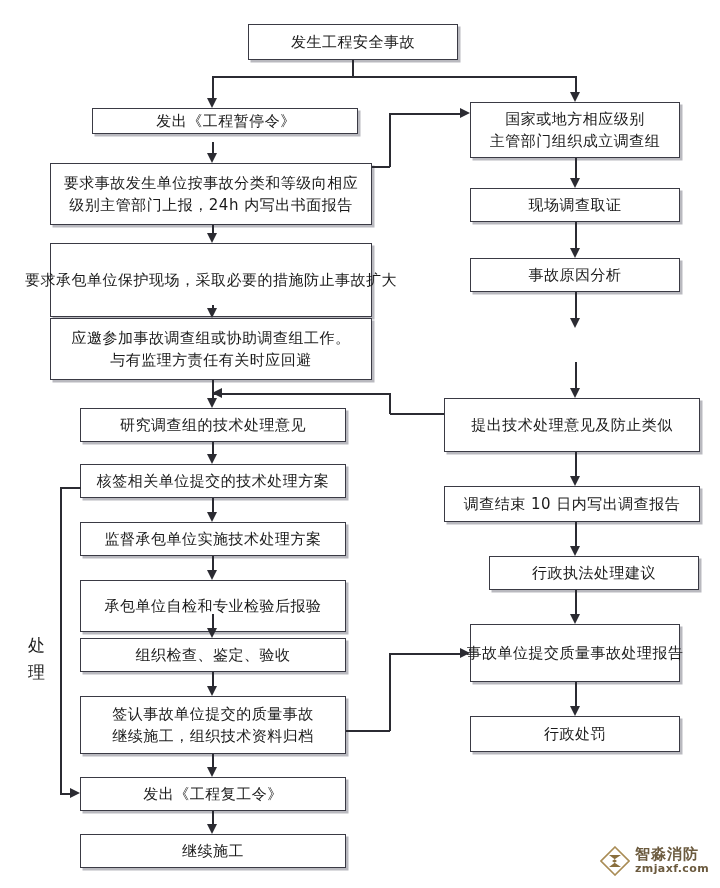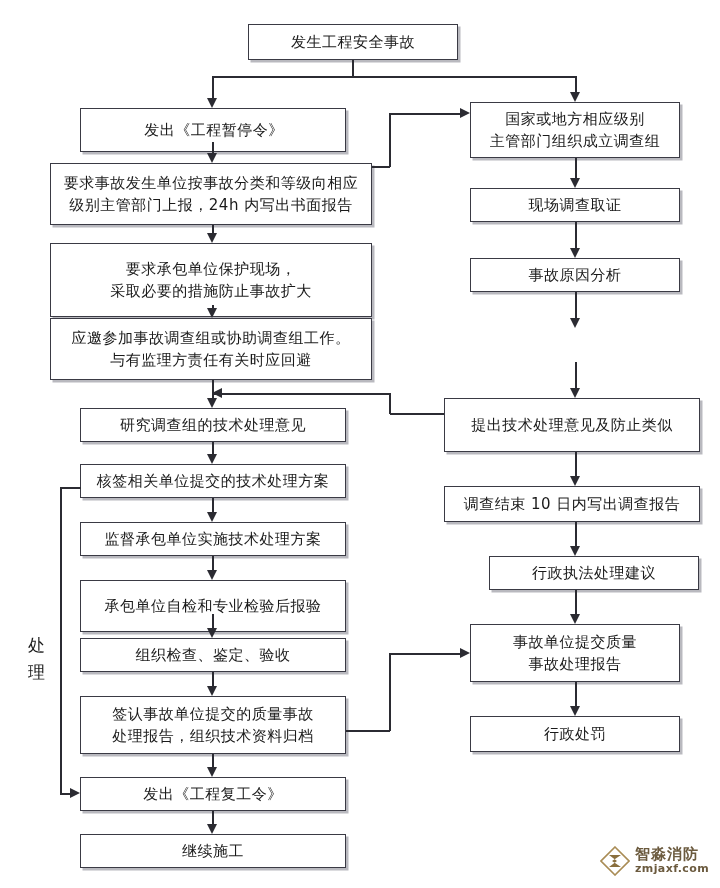--- a/index.html
+++ b/index.html
@@ -37,30 +37,30 @@
 </style>
 </head>
 <body>
 
 <div id="stage">
 
   <div class="box" style="left:248px;top:24px;width:210px;height:36px;">
     <span class="ln">发生工程安全事故</span>
   </div>
 
-  <div class="box" style="left:80px;top:108px;width:266px;height:44px;padding-left:8px;">
+  <div class="box" style="left:92px;top:108px;width:266px;height:26px;padding-left:8px;">
     <span class="ln">发出《工程暂停令》</span>
   </div>
 
   <div class="box" style="left:50px;top:163px;width:322px;height:62px;flex-direction:column;">
     <span class="ln">要求事故发生单位按事故分类和等级向相应</span>
     <span class="ln">级别主管部门上报，24h 内写出书面报告</span>
   </div>
 
-  <div class="box" style="left:50px;top:243px;width:322px;height:74px;flex-direction:column;">
+  <div class="box" style="left:50px;top:243px;width:322px;height:74px;flex-direction:row;">
     <span class="ln">要求承包单位保护现场，</span>
     <span class="ln">采取必要的措施防止事故扩大</span>
   </div>
 
   <div class="box" style="left:50px;top:318px;width:322px;height:62px;flex-direction:column;">
     <span class="ln">应邀参加事故调查组或协助调查组工作。</span>
     <span class="ln">与有监理方责任有关时应回避</span>
   </div>
 
   <div class="box" style="left:80px;top:408px;width:266px;height:34px;">
@@ -78,21 +78,21 @@
   <div class="box" style="left:80px;top:580px;width:266px;height:52px;">
     <span class="ln">承包单位自检和专业检验后报验</span>
   </div>
 
   <div class="box" style="left:80px;top:638px;width:266px;height:34px;">
     <span class="ln">组织检查、鉴定、验收</span>
   </div>
 
   <div class="box" style="left:80px;top:696px;width:266px;height:58px;flex-direction:column;">
     <span class="ln">签认事故单位提交的质量事故</span>
-    <span class="ln">处理报告，组织技术资料归档</span>
+    <span class="ln">继续施工，组织技术资料归档</span>
   </div>
 
   <div class="box" style="left:80px;top:777px;width:266px;height:34px;">
     <span class="ln">发出《工程复工令》</span>
   </div>
 
   <div class="box" style="left:80px;top:834px;width:266px;height:34px;">
     <span class="ln">继续施工</span>
   </div>
 
@@ -115,21 +115,21 @@
   </div>
 
   <div class="box" style="left:444px;top:486px;width:256px;height:36px;">
     <span class="ln">调查结束 10 日内写出调查报告</span>
   </div>
 
   <div class="box" style="left:489px;top:556px;width:210px;height:34px;">
     <span class="ln">行政执法处理建议</span>
   </div>
 
-  <div class="box" style="left:470px;top:624px;width:210px;height:58px;flex-direction:column;text-align:right;">
+  <div class="box" style="left:470px;top:624px;width:210px;height:58px;text-align:right;">
     <span class="ln">事故单位提交质量</span>
     <span class="ln">事故处理报告</span>
   </div>
 
   <div class="box" style="left:470px;top:716px;width:210px;height:36px;">
     <span class="ln">行政处罚</span>
   </div>
 
   <div class="vline" style="left:352px;top:60px;height:17px;"></div>
   <div class="hline" style="left:212px;top:76px;width:364px;"></div>

